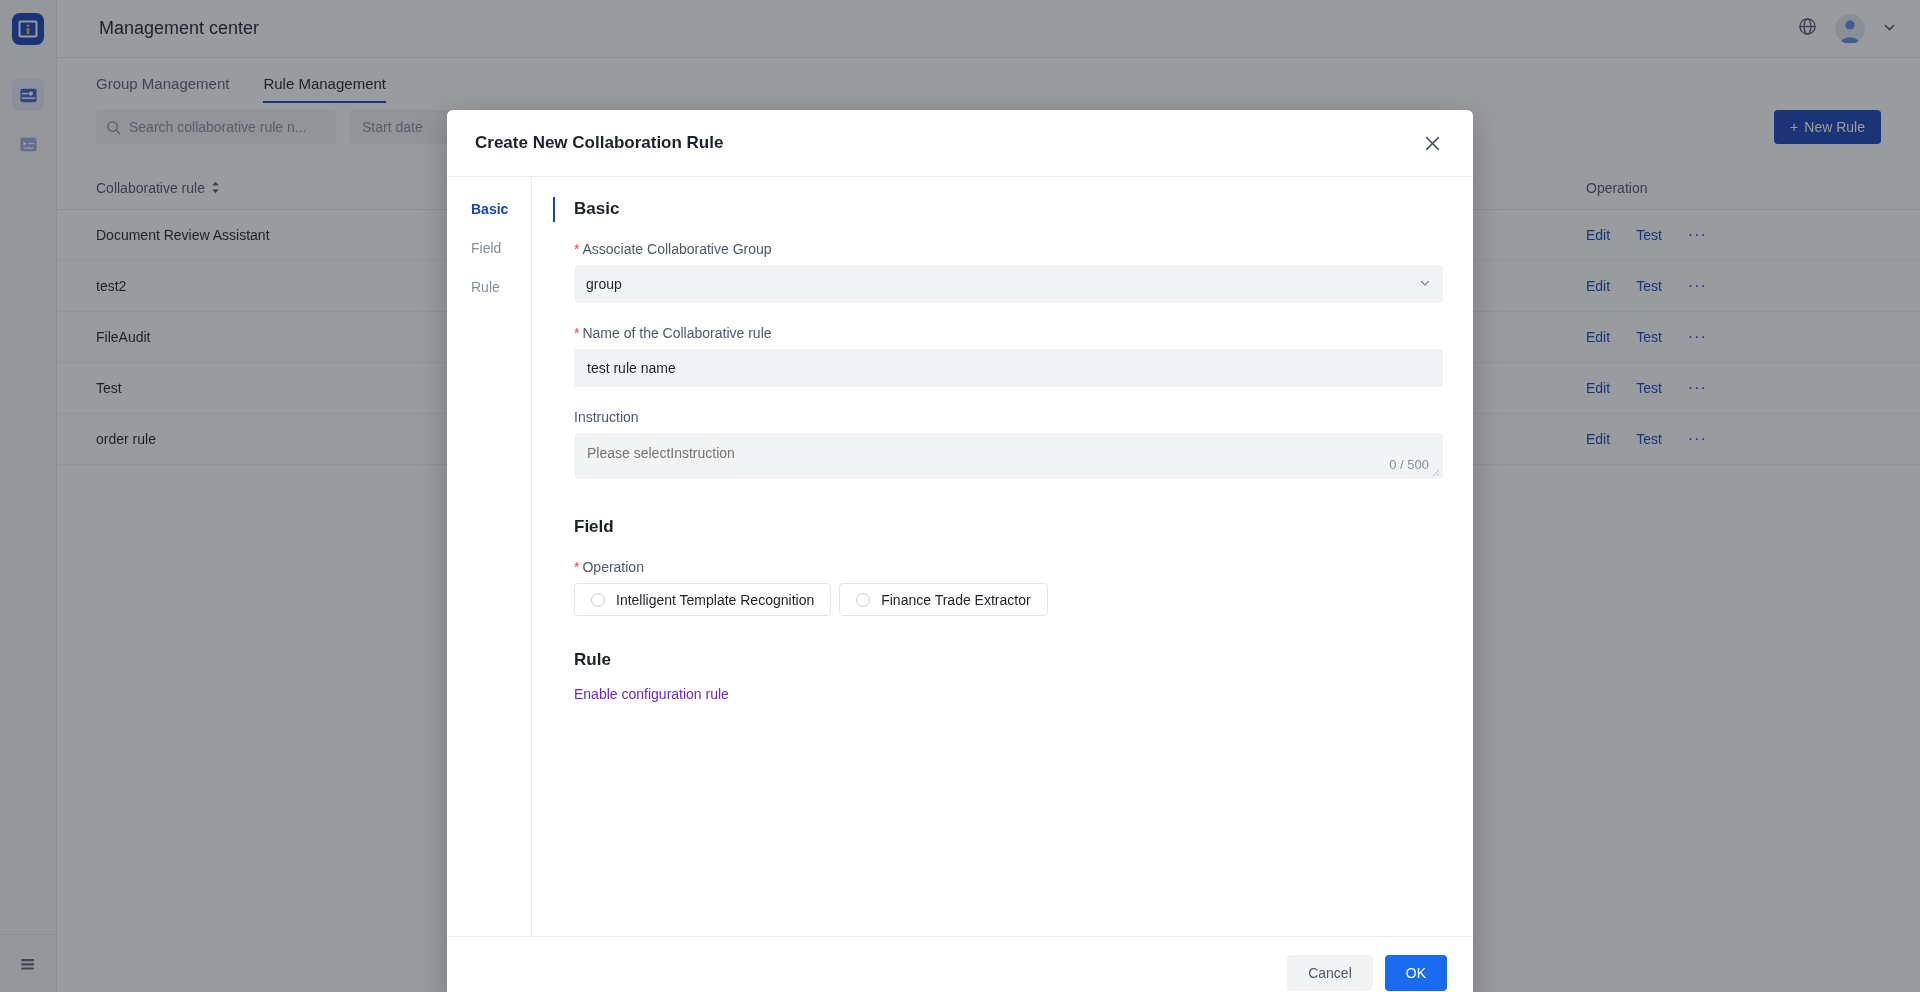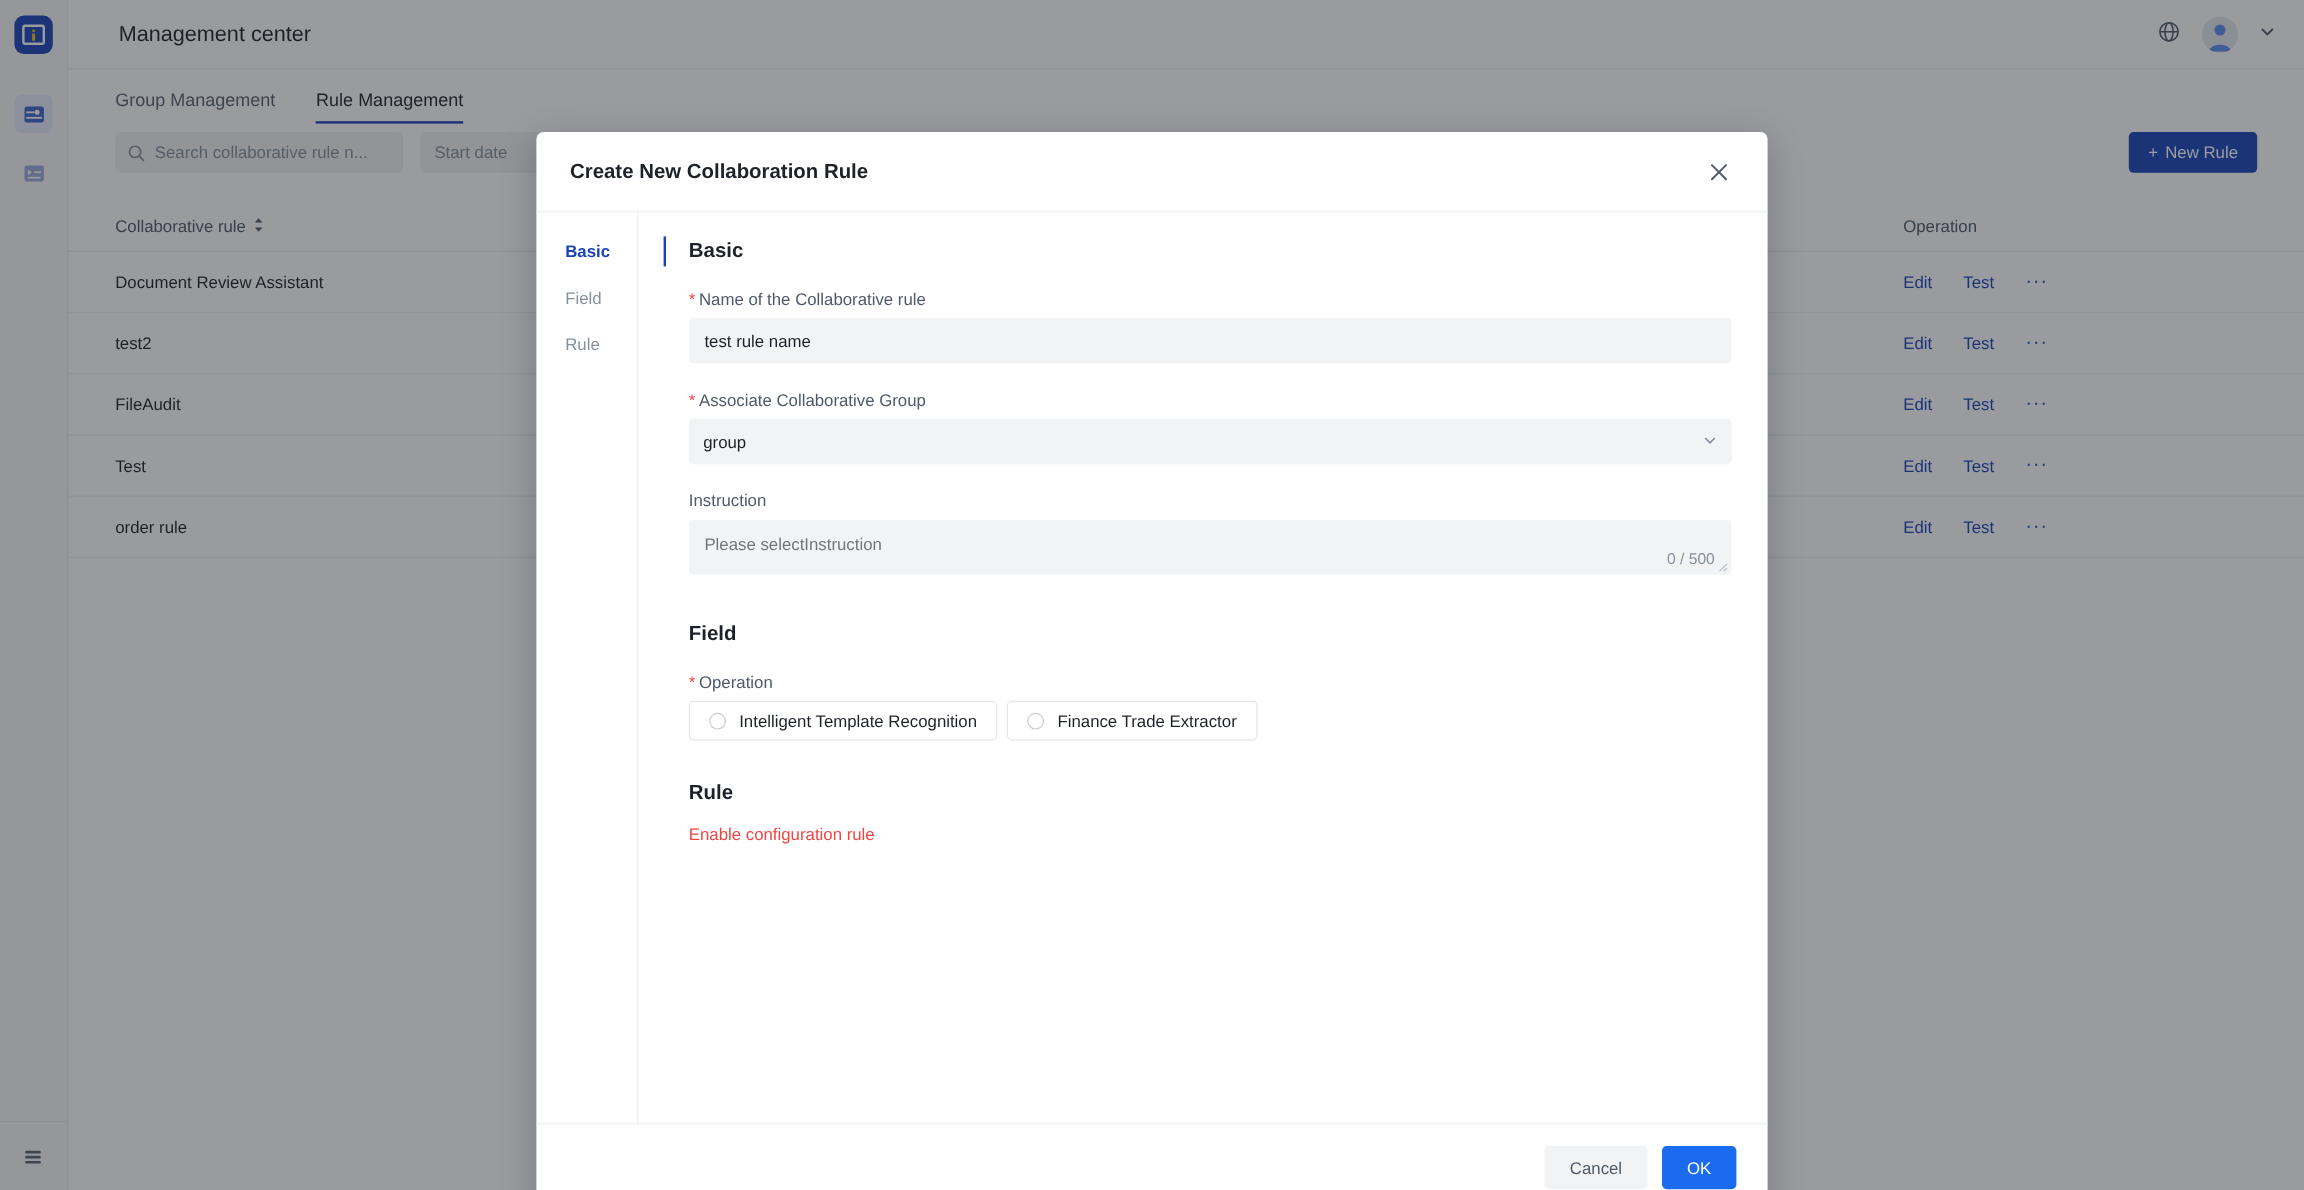--- a/index.html
+++ b/index.html
@@ -178,21 +178,21 @@
   .radios { display: flex; gap: 8px; margin-top: 8px; }
   .radio-card {
     height: 33px; border: 1px solid #e2e5ea; border-radius: 4px;
     display: flex; align-items: center; gap: 11px; padding: 0 16px;
     font-size: 14px; color: #1d2129; cursor: pointer; background: #fff;
   }
   .radio-dot {
     width: 14px; height: 14px; border-radius: 50%;
     border: 1px solid #c9cdd4; background: #fff;
   }
-  .muted-note { font-size: 14px; color: #ef4444; margin-top: 16px; }
+  .muted-note { font-size: 14px; color: #6d28d9; margin-top: 16px; }
 
   .modal-foot {
     height: 72px; border-top: 1px solid #ebedf0;
     display: flex; align-items: center; justify-content: flex-end;
     gap: 12px; padding: 0 26px;
   }
   .btn {
     height: 36px; border-radius: 4px; font-size: 14px; padding: 0 21px;
     border: none; cursor: pointer; font-family: "Liberation Sans", sans-serif;
   }
@@ -353,40 +353,40 @@
 
     <div class="modal-body">
       <div class="steps">
         <div class="step active">Basic</div>
         <div class="step">Field</div>
         <div class="step">Rule</div>
       </div>
 
       <div class="form">
         <div class="sec-title">Basic</div>
-
-        <div class="field">
-          <label class="flabel">
-            <span class="req">*</span><span>Name of the Collaborative rule</span>
-          </label>
-          <input class="finput" value="test rule name" style="">
-        </div>
 
         <div class="field">
           <label class="flabel">
             <span class="req">*</span><span>Associate Collaborative Group</span>
           </label>
           <div class="fselect">
             <span>group</span>
             <span class="chev">
               <svg width="12" height="12" viewBox="0 0 12 12">
                 <path d="M2.4 4.4 L6 8 L9.6 4.4" fill="none" stroke="#86909c" stroke-width="1.4" stroke-linecap="round"></path>
               </svg>
             </span>
           </div>
+        </div>
+
+        <div class="field">
+          <label class="flabel">
+            <span class="req">*</span><span>Name of the Collaborative rule</span>
+          </label>
+          <input class="finput" value="test rule name" style="">
         </div>
 
         <div class="field">
           <label class="flabel">Instruction</label>
           <div class="ftextarea-wrap">
             <textarea class="ftextarea" placeholder="Please selectInstruction" style=""></textarea>
             <span class="counter">0 / 500</span>
             <span class="grip">
               <svg width="10" height="10" viewBox="0 0 10 10">
                 <line x1="9" y1="3" x2="3" y2="9" stroke="#b5bbc6" stroke-width="1"></line>

